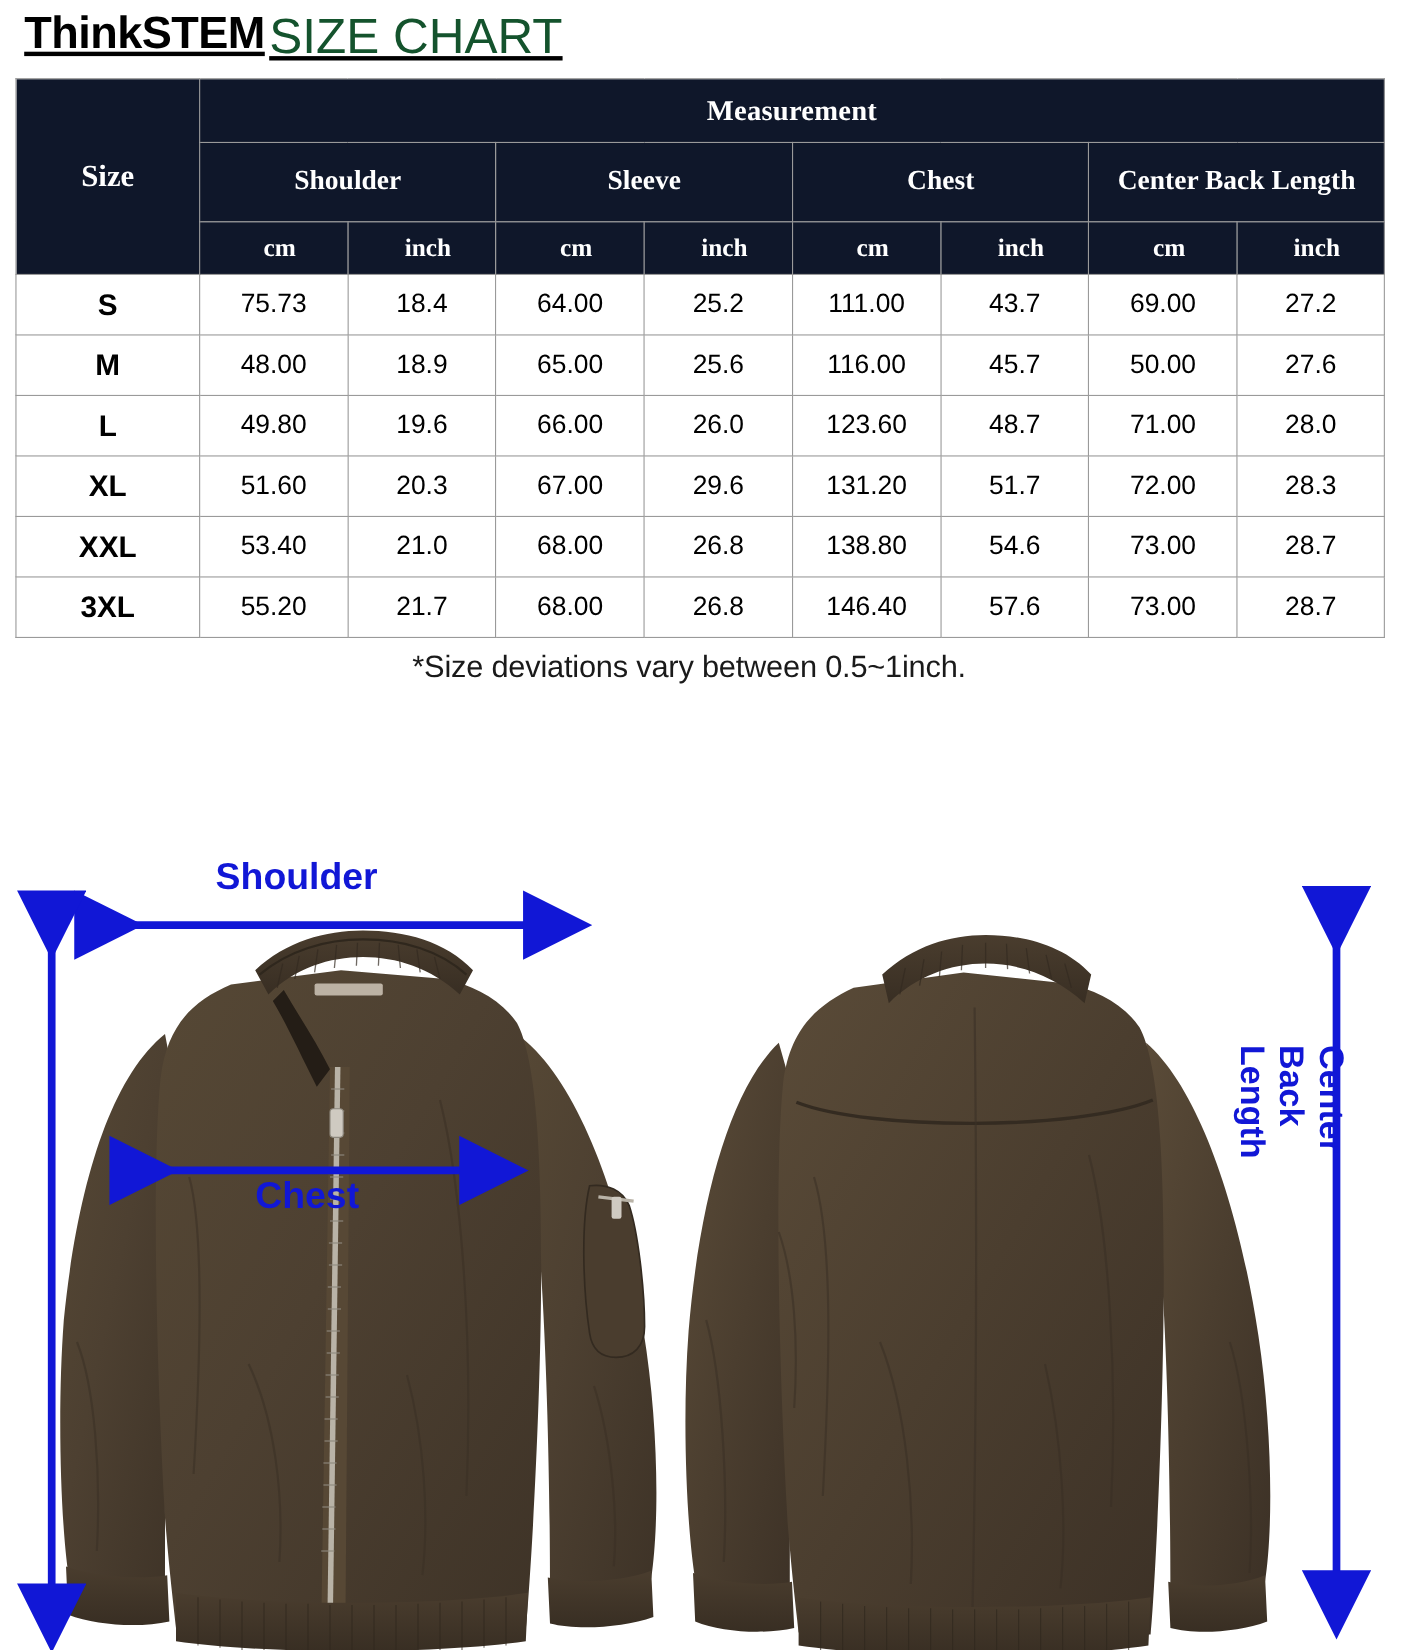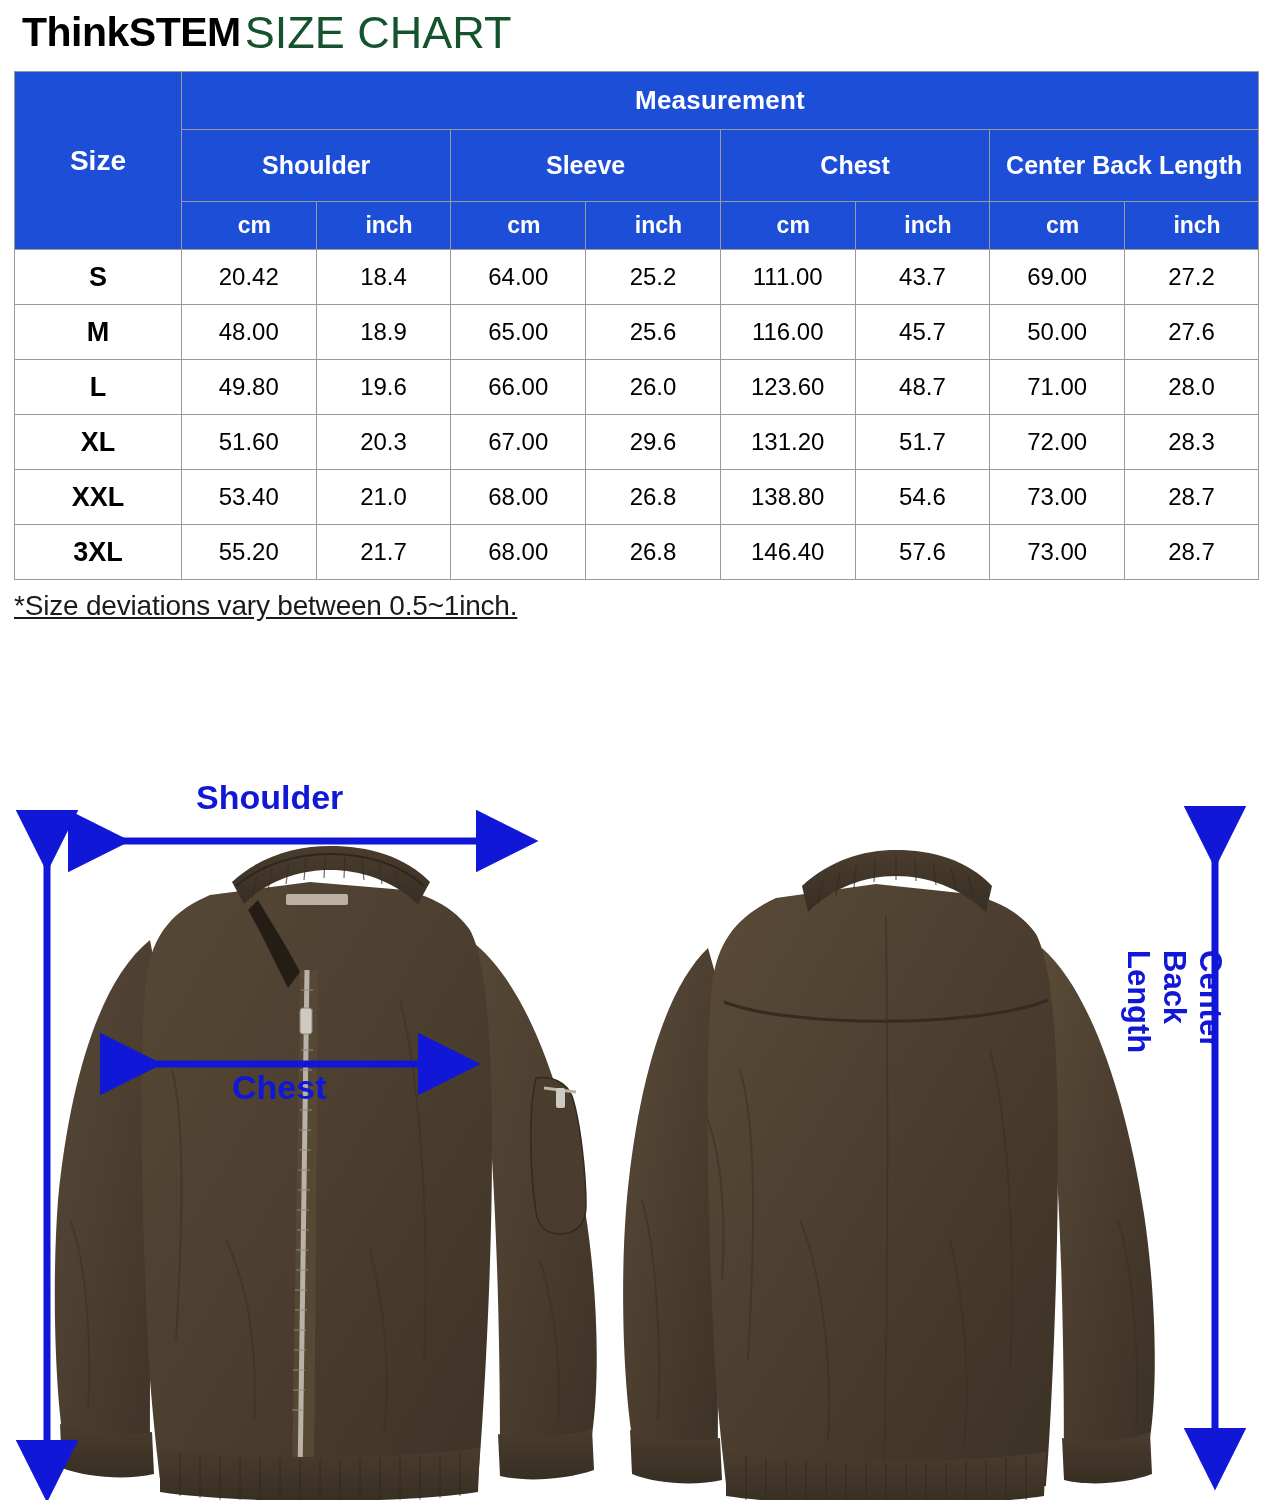--- a/index.html
+++ b/index.html
@@ -13,21 +13,22 @@
     height: 1500px;
     position: relative;
     background: #ffffff;
     overflow: hidden;
   }
 
   
   .header {
     padding: 10px 0 6px 22px;
     display: flex;
-    align-items: center;
+    align-items: flex-start;
+    text-decoration: underline;
   }
   .brand {
     font-size: 41px;
     font-weight: bold;
     letter-spacing: -0.5px;
     color: #000;
     line-height: 1;
   }
   .brand-sub {
     font-size: 45px;
@@ -45,23 +46,24 @@
     border-collapse: collapse;
     width: 1245px;
     table-layout: fixed;
   }
   table.size-chart th, table.size-chart td {
     border: 1px solid #9a9a9a;
     text-align: center;
     vertical-align: middle;
   }
   .hdr-black {
-    background: #1d4ed8;
+    background: #0f172a;
     color: #ffffff;
     font-weight: bold;
+    font-family: Liberation Serif, serif;
   }
   .hdr-measurement {
     font-size: 26px;
     height: 58px;
     letter-spacing: 0.2px;
   }
   .hdr-size {
     font-size: 28px;
   }
   .hdr-group {
@@ -79,26 +81,25 @@
     font-weight: bold;
     color: #000;
     height: 55px;
   }
   td.val {
     font-size: 24px;
     color: #000;
     height: 55px;
   }
   .note {
-    text-align: left;
+    text-align: center;
     font-size: 28px;
     color: #1a1a1a;
     margin: 10px 24px 0 0;
     letter-spacing: -0.2px;
-    text-decoration: underline;
   }
   .label-blue {
     position: absolute;
     color: #1117d6;
     font-weight: bold;
     font-family: "Liberation Sans", sans-serif;
   }
   .lbl-shoulder { left: 196px; top: 778px; font-size: 34px; }
   .lbl-chest    { left: 232px; top: 1068px; font-size: 34px; }
   .lbl-cbl      { left: 1228px; top: 950px; font-size: 31px; transform: rotate(90deg); transform-origin: left top; }
@@ -158,21 +159,21 @@
           <th class="hdr-black hdr-unit">inch</th>
           <th class="hdr-black hdr-unit">cm</th>
           <th class="hdr-black hdr-unit">inch</th>
           <th class="hdr-black hdr-unit">cm</th>
           <th class="hdr-black hdr-unit">inch</th>
         </tr>
       </thead>
       <tbody>
         <tr>
           <td class="size-cell">S</td>
-          <td class="val">20.42</td>
+          <td class="val">75.73</td>
           <td class="val">18.4</td>
           <td class="val">64.00</td>
           <td class="val">25.2</td>
           <td class="val">111.00</td>
           <td class="val">43.7</td>
           <td class="val">69.00</td>
           <td class="val">27.2</td>
         </tr>
         <tr>
           <td class="size-cell">M</td>

